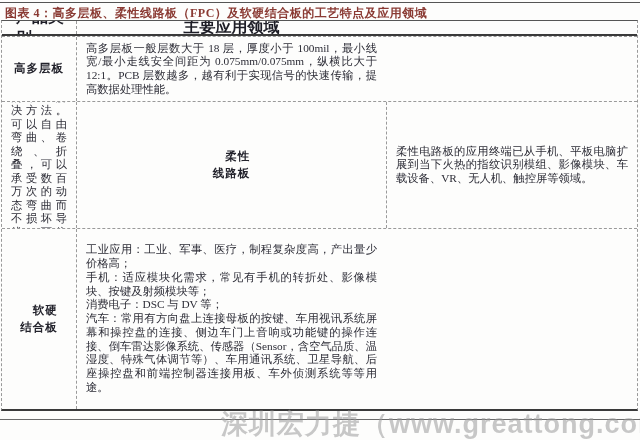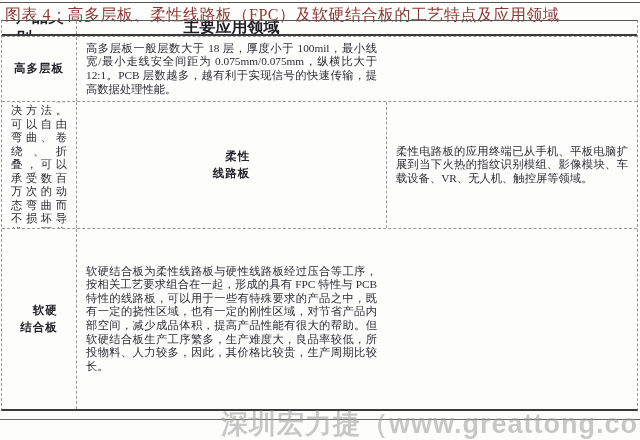--- a/index.html
+++ b/index.html
@@ -9,21 +9,21 @@
     background:#fdfdfc;
     font-family:"Liberation Serif","DejaVu Serif",serif;
     color:#30303a;
   }
   .top-rule {
     position:absolute; top:2px; left:0; width:640px;
     border-top:1px solid #555;
   }
   .fig-title {
     position:absolute; top:5px; left:5px; width:630px;
-    font-size:16px; font-weight:normal; color:#8a3a33;
+    font-size:12px; font-weight:bold; color:#8a3a33;
     letter-spacing:0.5px; white-space:nowrap; overflow:hidden;
   }
   .tbl {
     position:absolute; top:20px; left:1px; width:637px;
     border-top:1px solid #555;
     border-left:1px dashed #9a9a9a;
     border-right:1px dashed #9a9a9a;
     border-bottom:2px solid #3a3a3a;
   }
   .trow {
@@ -100,22 +100,25 @@
     <div class="cell cat-cell">柔性
 线路板</div>
     <div class="cell txt-cell apps">
       <div class="txt">柔性电路板的应用终端已从手机、平板电脑扩展到当下火热的指纹识别模组、影像模块、车载设备、VR、无人机、触控屏等领域。</div>
     </div>
   </div>
 
   <div class="trow body-row row3">
     <div class="cell cat-cell">软硬
 结合板</div>
-    <div class="cell txt-cell proc">
-      <div class="txt">软硬结合板为柔性线路板与硬性线路板经过压合等工序，按相关工艺要求组合在一起，形成的具有 FPC 特性与 PCB 特性的线路板，可以用于一些有特殊要求的产品之中，既有一定的挠性区域，也有一定的刚性区域，对节省产品内部空间，减少成品体积，提高产品性能有很大的帮助。但软硬结合板生产工序繁多，生产难度大，良品率较低，所投物料、人力较多，因此，其价格比较贵，生产周期比较长。</div>
+    <div class="cell txt-cell apps">
+      <div class="txt">工业应用：工业、军事、医疗，制程复杂度高，产出量少价格高；
+手机：适应模块化需求，常见有手机的转折处、影像模块、按键及射频模块等；
+消费电子：DSC 与 DV 等；
+汽车：常用有方向盘上连接母板的按键、车用视讯系统屏幕和操控盘的连接、侧边车门上音响或功能键的操作连接、倒车雷达影像系统、传感器（Sensor，含空气品质、温湿度、特殊气体调节等）、车用通讯系统、卫星导航、后座操控盘和前端控制器连接用板、车外侦测系统等等用途。</div>
     </div>
   </div>
 
 </div>
 
 <div class="bottom-rule"></div>
 
 <div class="watermark">深圳宏力捷（www.greattong.com</div>
 
 </body></html>

